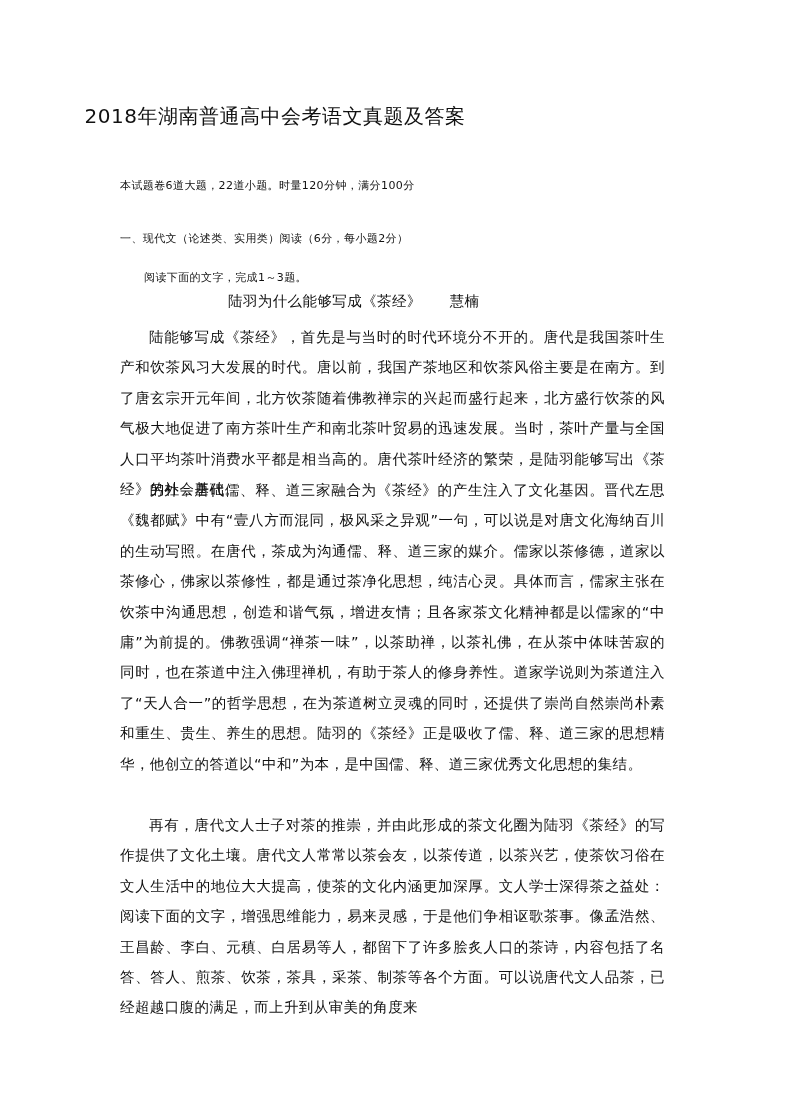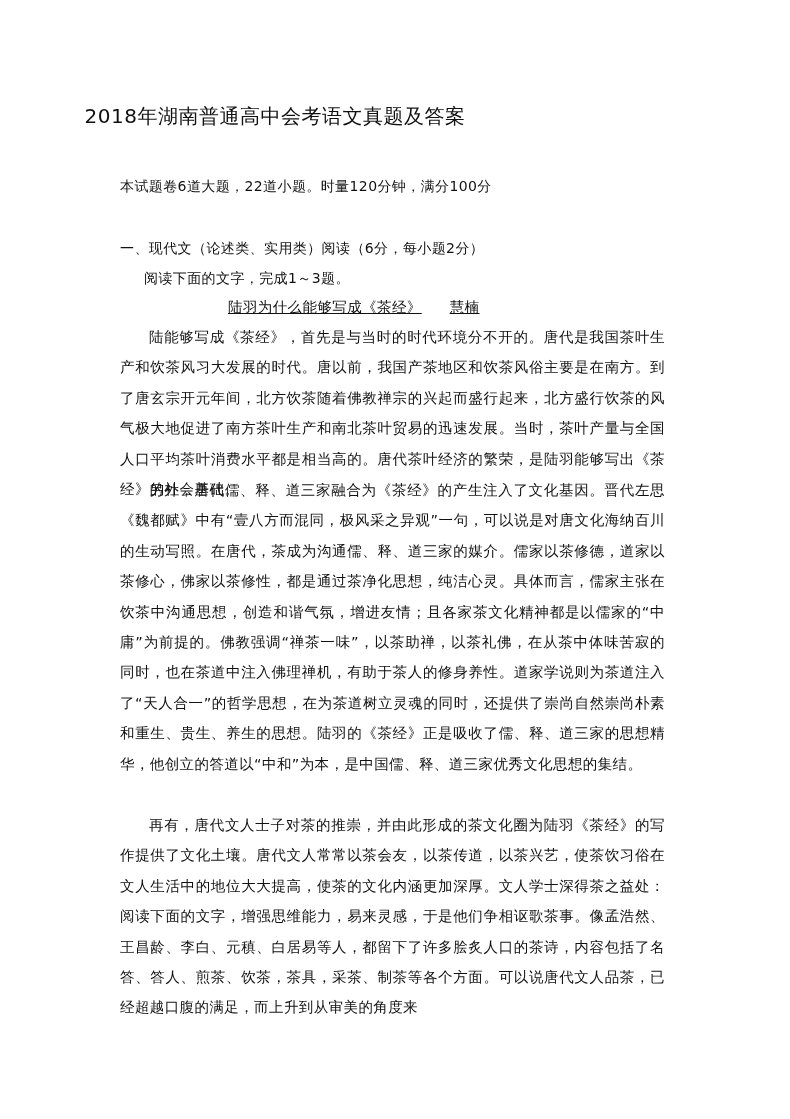--- a/index.html
+++ b/index.html
@@ -1,38 +1,38 @@
 <!DOCTYPE html>
 <html><head>
   <meta charset="utf-8">
   <style>
     html, body { margin: 0; padding: 0; background: #ffffff; }
     body { width: 790px; height: 1119px; position: relative; overflow: hidden;
       font-family: "DejaVu Sans", "Liberation Sans", sans-serif; color: #111; }
     .page { position: absolute; left: 120px; top: 0; width: 545px; }
     .title { position: absolute; top: 103px; left: 0; width: 790px; text-align: center;
       font-size: 20px; letter-spacing: 0.5px; margin-left: -120px; }
-    .line { position: absolute; left: 0; white-space: nowrap; font-size: 14px;
+    .line { position: absolute; left: 0; white-space: nowrap; font-size: 11px;
       letter-spacing: 0.4px; height: 20px; line-height: 20px; }
     .para { position: absolute; left: 0; width: 545px; font-size: 14.5px;
       line-height: 30.4px; letter-spacing: 0.4px; text-align: justify; text-indent: 2em; }
     .subtitle { position: absolute; left: 108px; font-size: 14.5px; white-space: nowrap; letter-spacing: 0.4px; }
     .author { margin-left: 28px; }
   </style>
 </head>
 <body>
 
 <div class="title">2018年湖南普通高中会考语文真题及答案</div>
 
 <div class="page">
   <div class="line" style="top:176px;">本试题卷6道大题，22道小题。时量120分钟，满分100分</div>
 
-  <div class="line" style="top:238px;">一、现代文（论述类、实用类）阅读（6分，每小题2分）</div>
+  <div class="line" style="top:229px;">一、现代文（论述类、实用类）阅读（6分，每小题2分）</div>
   <div class="line" style="top:268px;margin-left:24px;">阅读下面的文字，完成1～3题。</div>
 
-  <div class="subtitle" style="top:298px;text-decoration:underline;">
+  <div class="subtitle" style="top:292px;">
     <span>陆羽为什么能够写成《茶经》</span><span class="author">慧楠</span>
   </div>
 
   <div class="para" style="top:322px;">陆能够写成《茶经》，首先是与当时的时代环境分不开的。唐代是我国茶叶生产和饮茶风习大发展的时代。唐以前，我国产茶地区和饮茶风俗主要是在南方。到了唐玄宗开元年间，北方饮茶随着佛教禅宗的兴起而盛行起来，北方盛行饮茶的风气极大地促进了南方茶叶生产和南北茶叶贸易的迅速发展。当时，茶叶产量与全国人口平均茶叶消费水平都是相当高的。唐代茶叶经济的繁荣，是陆羽能够写出《茶经》的社会基础。</div>
   <div class="para" style="top:475px;">另外，唐代儒、释、道三家融合为《茶经》的产生注入了文化基因。晋代左思《魏都赋》中有“壹八方而混同，极风采之异观”一句，可以说是对唐文化海纳百川的生动写照。在唐代，茶成为沟通儒、释、道三家的媒介。儒家以茶修德，道家以茶修心，佛家以茶修性，都是通过茶净化思想，纯洁心灵。具体而言，儒家主张在饮茶中沟通思想，创造和谐气氛，增进友情；且各家茶文化精神都是以儒家的“中庸”为前提的。佛教强调“禅茶一味”，以茶助禅，以茶礼佛，在从茶中体味苦寂的同时，也在茶道中注入佛理禅机，有助于茶人的修身养性。道家学说则为茶道注入了“天人合一”的哲学思想，在为茶道树立灵魂的同时，还提供了崇尚自然崇尚朴素和重生、贵生、养生的思想。陆羽的《茶经》正是吸收了儒、释、道三家的思想精华，他创立的答道以“中和”为本，是中国儒、释、道三家优秀文化思想的集结。</div>
   <div class="para" style="top:810px;">再有，唐代文人士子对茶的推崇，并由此形成的茶文化圈为陆羽《茶经》的写作提供了文化土壤。唐代文人常常以茶会友，以茶传道，以茶兴艺，使茶饮习俗在文人生活中的地位大大提高，使茶的文化内涵更加深厚。文人学士深得茶之益处：阅读下面的文字，增强思维能力，易来灵感，于是他们争相讴歌茶事。像孟浩然、王昌龄、李白、元稹、白居易等人，都留下了许多脍炙人口的茶诗，内容包括了名答、答人、煎茶、饮茶，茶具，采茶、制茶等各个方面。可以说唐代文人品茶，已经超越口腹的满足，而上升到从审美的角度来</div>
 </div>
 
 </body></html>

